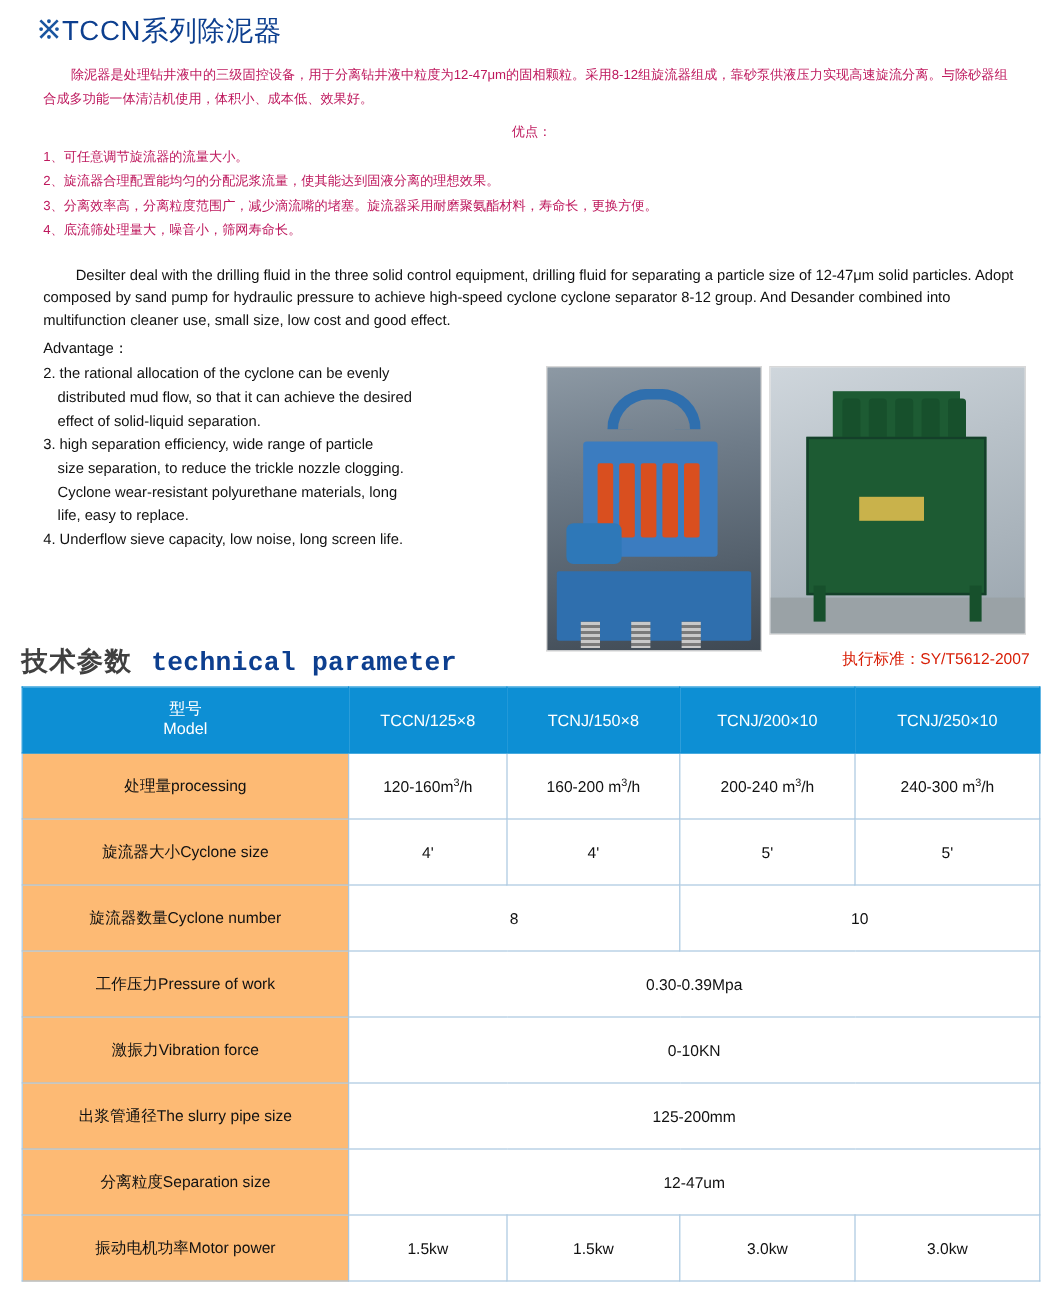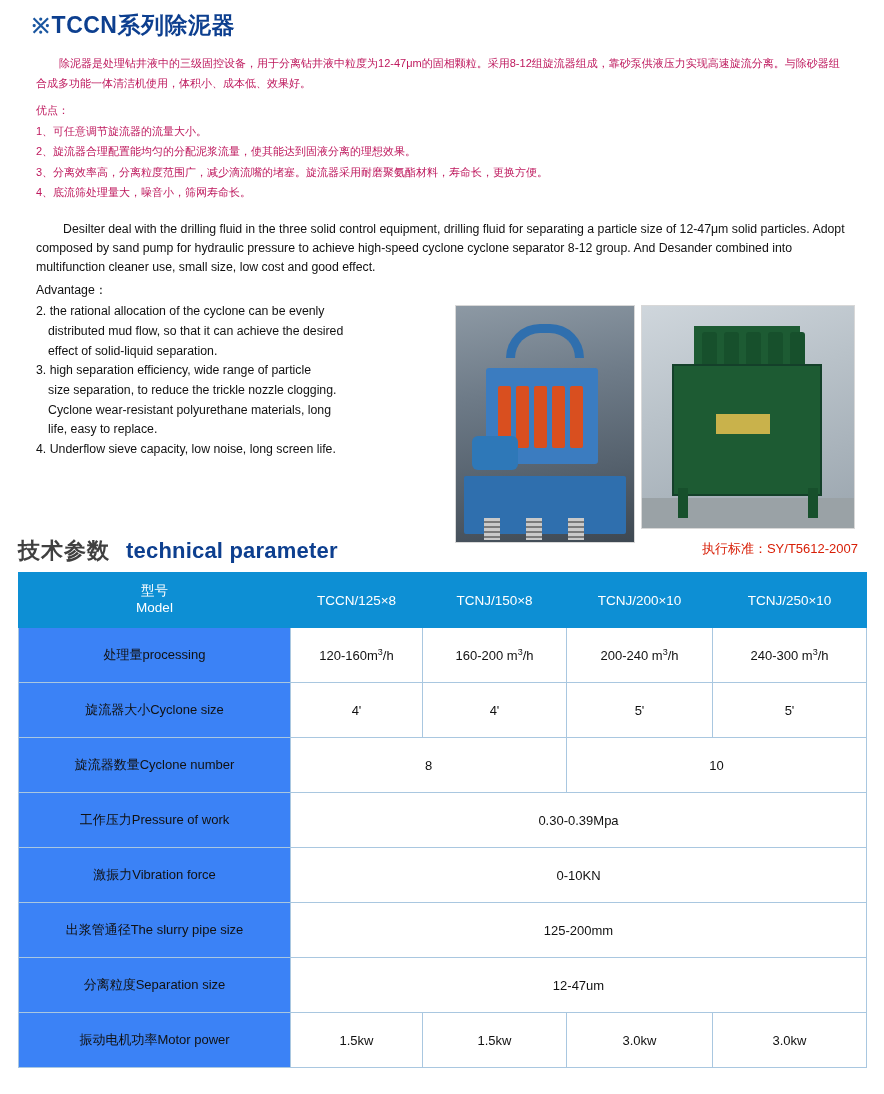--- a/index.html
+++ b/index.html
@@ -32,37 +32,38 @@
   .title-mark {
     color: #1a56a0;
     font-size: 21px;
     font-weight: bold;
     margin-right: 2px;
     line-height: 1;
   }
   .title-text {
     color: #0d3f8f;
     font-size: 23px;
-    font-weight: bold;
+    font-weight: normal;
     letter-spacing: 0.5px;
   }
   
   .cn-block {
     margin-top: 12px;
     padding: 0 16px 0 18px;
     font-size: 11px;
     line-height: 1.85;
     color: #be185d;
   }
   .cn-intro {
     text-indent: 2.1em;
     margin: 0 0 6px 0;
   }
   .cn-adv-title {
     margin: 0 0 1px 0;
+    text-align: center;
   }
   .cn-list p {
     margin: 0;
   }
   
   .en-block {
     margin-top: 18px;
     padding: 0 16px 0 18px;
     font-size: 12.3px;
     line-height: 1.52;
@@ -173,20 +174,21 @@
     font-size: 22px;
     font-weight: bold;
     letter-spacing: 1px;
   }
   .sec-en {
     color: #0d3f8f;
     font-size: 22px;
     font-weight: bold;
     margin-left: 16px;
     letter-spacing: 0.2px;
+    font-family: Liberation Mono, monospace;
   }
   .standard {
     position: absolute;
     right: 26px;
     top: 540px;
     color: #d81e06;
     font-size: 13px;
   }
   
   .table-wrap {
@@ -213,21 +215,21 @@
     background: #0d8fd4;
     color: #ffffff;
     font-size: 13.5px;
     height: 46px;
     border: 1px solid #0d8fd4;
   }
   table.spec thead th.model-head {
     line-height: 1.25;
   }
   .lbl-cell {
-    background: #3b82f6;
+    background: #fdba74;
     height: 46px;
     font-size: 13px;
   }
   .val-cell {
     background: #ffffff;
     height: 46px;
     font-size: 13px;
   }
   .sup {
     font-size: 9px;

